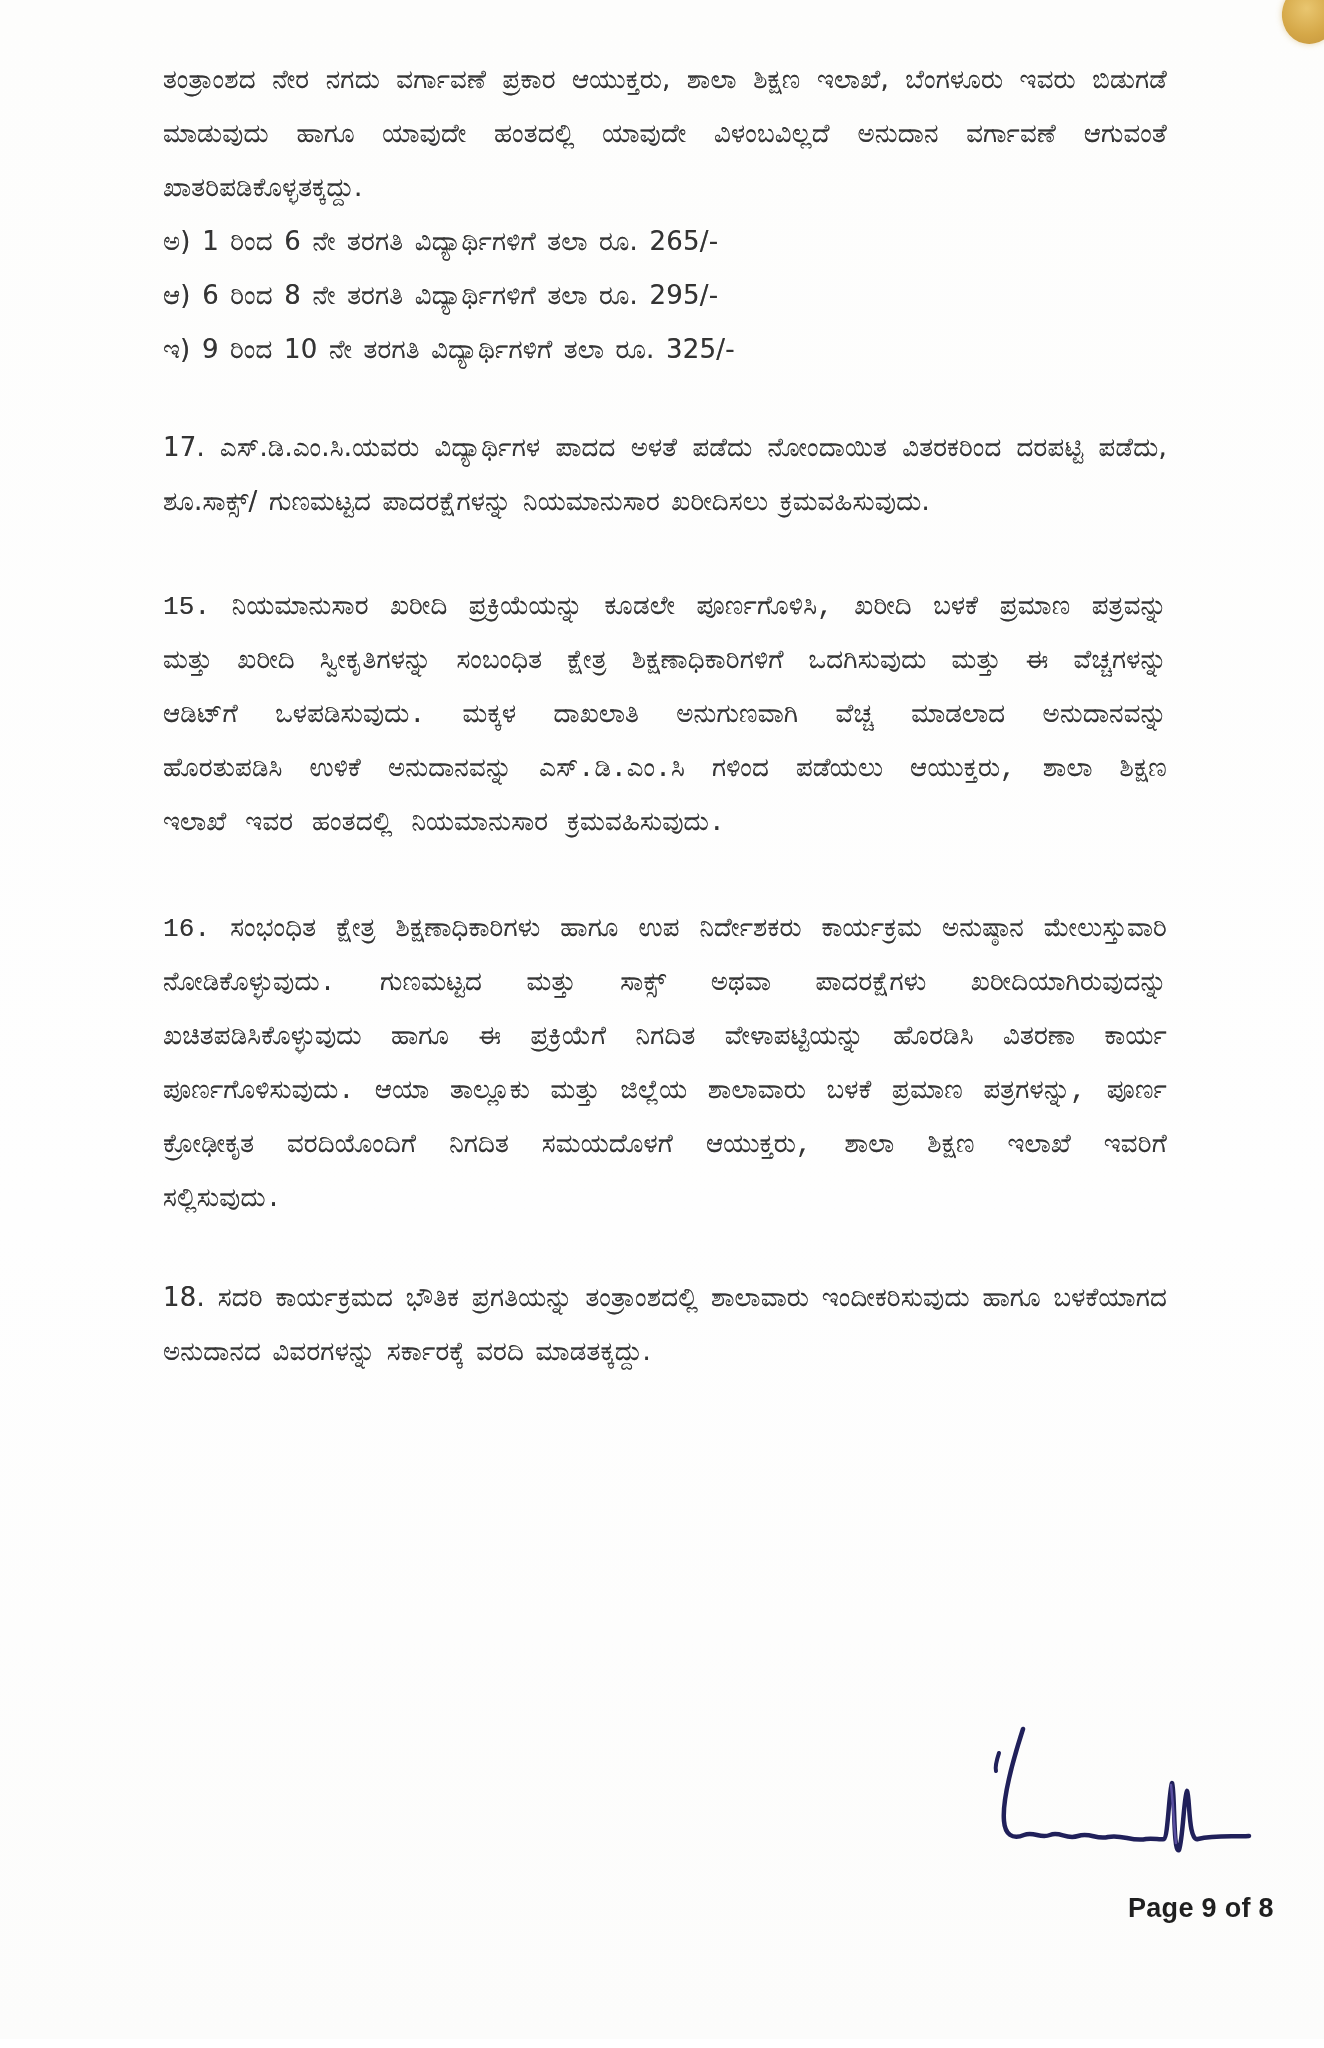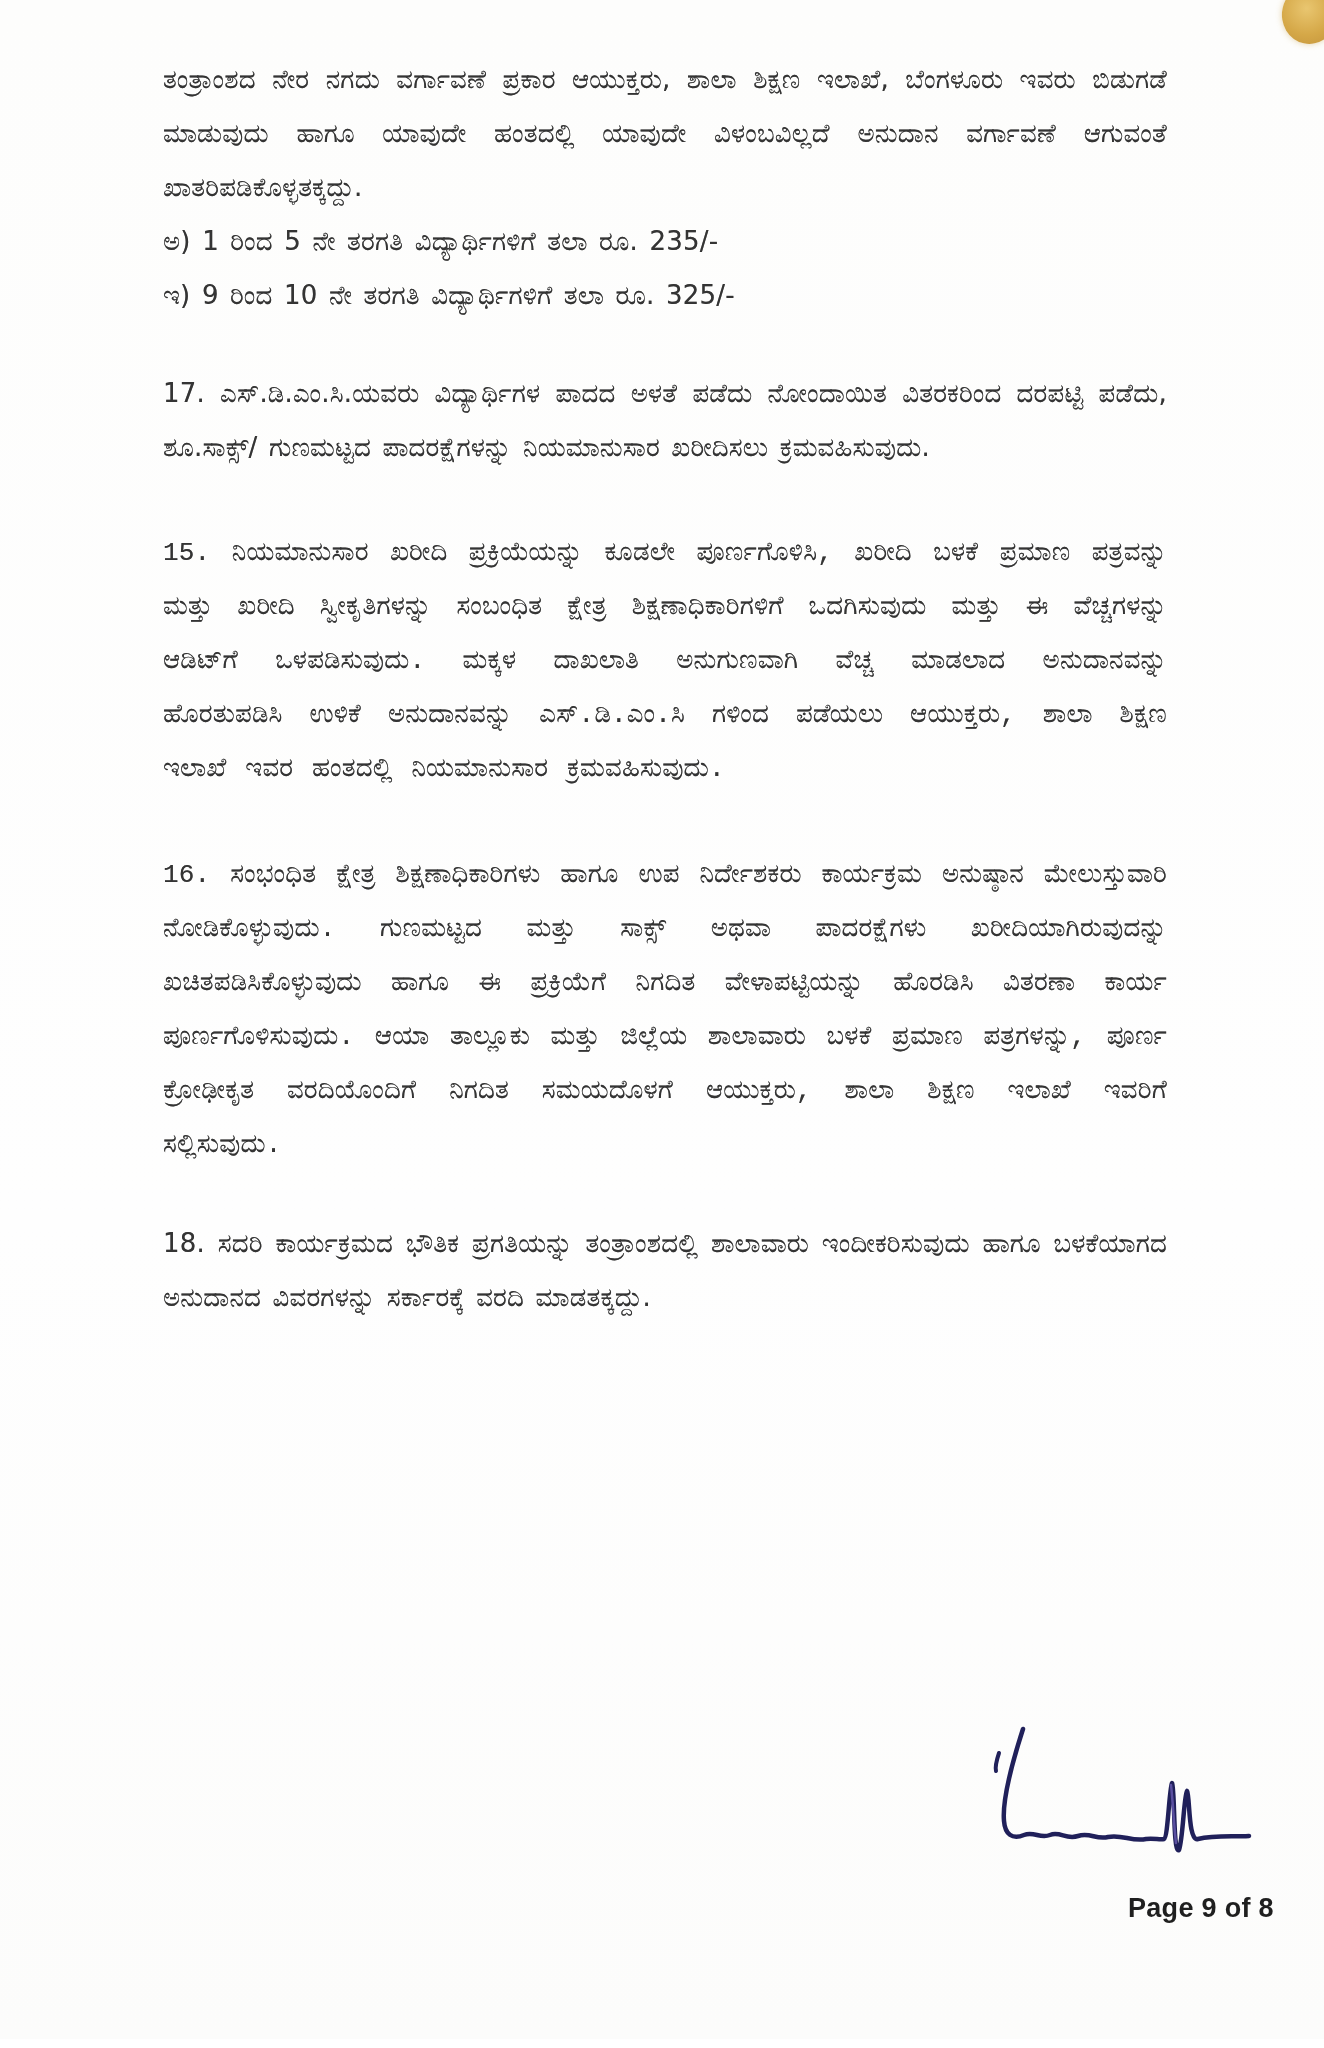--- a/index.html
+++ b/index.html
@@ -68,21 +68,22 @@
 
 <div class="page">
 
   <div class="seal-fragment"></div>
 
   <div class="content">
 
     <p class="para">ತಂತ್ರಾಂಶದ ನೇರ ನಗದು ವರ್ಗಾವಣೆ ಪ್ರಕಾರ ಆಯುಕ್ತರು, ಶಾಲಾ ಶಿಕ್ಷಣ ಇಲಾಖೆ, ಬೆಂಗಳೂರು ಇವರು ಬಿಡುಗಡೆ ಮಾಡುವುದು ಹಾಗೂ ಯಾವುದೇ ಹಂತದಲ್ಲಿ ಯಾವುದೇ ವಿಳಂಬವಿಲ್ಲದೆ ಅನುದಾನ ವರ್ಗಾವಣೆ ಆಗುವಂತೆ ಖಾತರಿಪಡಿಕೊಳ್ಳತಕ್ಕದ್ದು.</p>
 
     <div class="rate-list">
-      <div class="rate-item">ಅ) 1 ರಿಂದ 5 ನೇ ತರಗತಿ ವಿದ್ಯಾರ್ಥಿಗಳಿಗೆ ತಲಾ ರೂ. 235/-</div>
+      <div class="rate-item">ಅ) 1 ರಿಂದ 6 ನೇ ತರಗತಿ ವಿದ್ಯಾರ್ಥಿಗಳಿಗೆ ತಲಾ ರೂ. 265/-</div>
+      <div class="rate-item">ಆ) 6 ರಿಂದ 8 ನೇ ತರಗತಿ ವಿದ್ಯಾರ್ಥಿಗಳಿಗೆ ತಲಾ ರೂ. 295/-</div>
       <div class="rate-item">ಇ) 9 ರಿಂದ 10 ನೇ ತರಗತಿ ವಿದ್ಯಾರ್ಥಿಗಳಿಗೆ ತಲಾ ರೂ. 325/-</div>
     </div>
 
 
     <p class="para gap-md">17. ಎಸ್.ಡಿ.ಎಂ.ಸಿ.ಯವರು ವಿದ್ಯಾರ್ಥಿಗಳ ಪಾದದ ಅಳತೆ ಪಡೆದು ನೋಂದಾಯಿತ ವಿತರಕರಿಂದ ದರಪಟ್ಟಿ ಪಡೆದು, ಶೂ.ಸಾಕ್ಸ್/ ಗುಣಮಟ್ಟದ ಪಾದರಕ್ಷೆಗಳನ್ನು ನಿಯಮಾನುಸಾರ ಖರೀದಿಸಲು ಕ್ರಮವಹಿಸುವುದು.</p>
 
     <p class="para gap-lg">15. ನಿಯಮಾನುಸಾರ ಖರೀದಿ ಪ್ರಕ್ರಿಯೆಯನ್ನು ಕೂಡಲೇ ಪೂರ್ಣಗೊಳಿಸಿ, ಖರೀದಿ ಬಳಕೆ ಪ್ರಮಾಣ ಪತ್ರವನ್ನು ಮತ್ತು ಖರೀದಿ ಸ್ವೀಕೃತಿಗಳನ್ನು ಸಂಬಂಧಿತ ಕ್ಷೇತ್ರ ಶಿಕ್ಷಣಾಧಿಕಾರಿಗಳಿಗೆ ಒದಗಿಸುವುದು ಮತ್ತು ಈ ವೆಚ್ಚಗಳನ್ನು ಆಡಿಟ್‌ಗೆ ಒಳಪಡಿಸುವುದು. ಮಕ್ಕಳ ದಾಖಲಾತಿ ಅನುಗುಣವಾಗಿ ವೆಚ್ಚ ಮಾಡಲಾದ ಅನುದಾನವನ್ನು ಹೊರತುಪಡಿಸಿ ಉಳಿಕೆ ಅನುದಾನವನ್ನು ಎಸ್.ಡಿ.ಎಂ.ಸಿ ಗಳಿಂದ ಪಡೆಯಲು ಆಯುಕ್ತರು, ಶಾಲಾ ಶಿಕ್ಷಣ ಇಲಾಖೆ ಇವರ ಹಂತದಲ್ಲಿ ನಿಯಮಾನುಸಾರ ಕ್ರಮವಹಿಸುವುದು.</p>
 
     <p class="para gap-lg">16. ಸಂಭಂಧಿತ ಕ್ಷೇತ್ರ ಶಿಕ್ಷಣಾಧಿಕಾರಿಗಳು ಹಾಗೂ ಉಪ ನಿರ್ದೇಶಕರು ಕಾರ್ಯಕ್ರಮ ಅನುಷ್ಠಾನ ಮೇಲುಸ್ತುವಾರಿ ನೋಡಿಕೊಳ್ಳುವುದು. ಗುಣಮಟ್ಟದ ಮತ್ತು ಸಾಕ್ಸ್ ಅಥವಾ ಪಾದರಕ್ಷೆಗಳು ಖರೀದಿಯಾಗಿರುವುದನ್ನು ಖಚಿತಪಡಿಸಿಕೊಳ್ಳುವುದು ಹಾಗೂ ಈ ಪ್ರಕ್ರಿಯೆಗೆ ನಿಗದಿತ ವೇಳಾಪಟ್ಟಿಯನ್ನು ಹೊರಡಿಸಿ ವಿತರಣಾ ಕಾರ್ಯ ಪೂರ್ಣಗೊಳಿಸುವುದು. ಆಯಾ ತಾಲ್ಲೂಕು ಮತ್ತು ಜಿಲ್ಲೆಯ ಶಾಲಾವಾರು ಬಳಕೆ ಪ್ರಮಾಣ ಪತ್ರಗಳನ್ನು, ಪೂರ್ಣ ಕ್ರೋಢೀಕೃತ ವರದಿಯೊಂದಿಗೆ ನಿಗದಿತ ಸಮಯದೊಳಗೆ ಆಯುಕ್ತರು, ಶಾಲಾ ಶಿಕ್ಷಣ ಇಲಾಖೆ ಇವರಿಗೆ ಸಲ್ಲಿಸುವುದು.</p>
 

